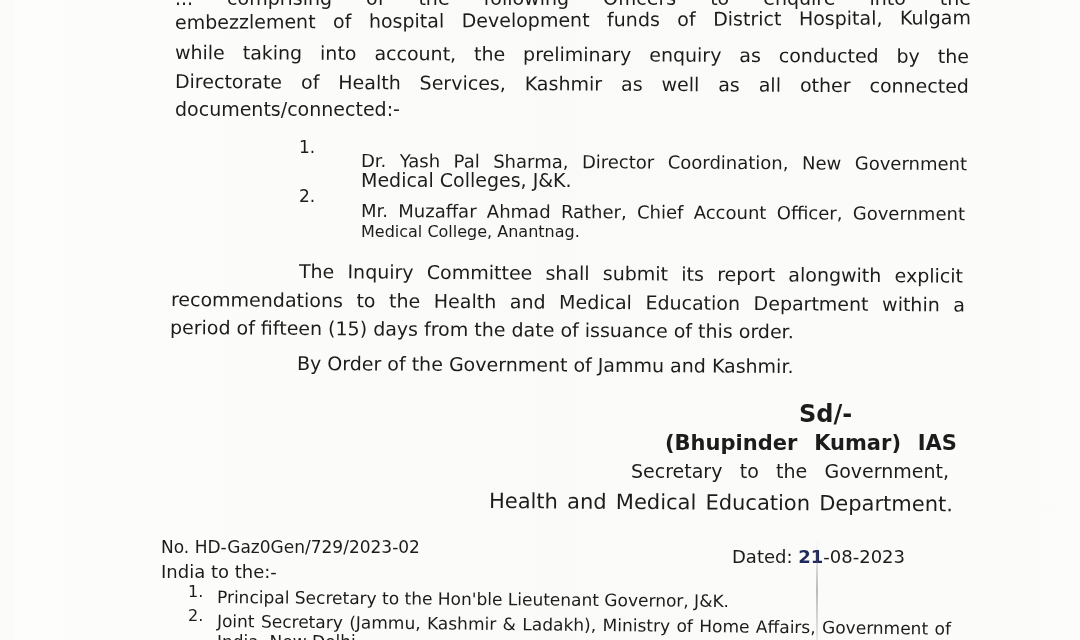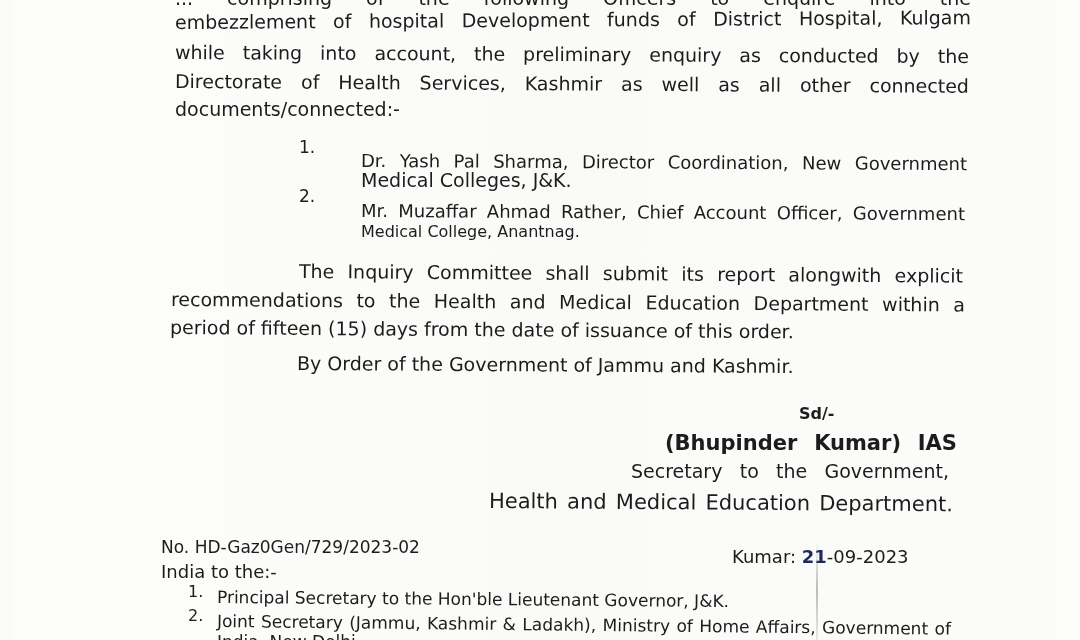--- a/index.html
+++ b/index.html
@@ -78,36 +78,36 @@
       <span class="just">recommendations to the Health and Medical Education Department within a</span>
     </div>
     <div class="line" style="left:157px; top:315px; transform: rotate(0.4deg);">
       <span>period of fifteen (15) days from the date of issuance of this order.</span>
     </div>
   </div>
 
   <div class="line" style="left:284px; top:351px; transform: rotate(0.35deg);">By Order of the Government of Jammu and Kashmir.</div>
 
   <div>
-    <div class="line bold" style="left:786px; top:402px; font-size:16px;">Sd/-</div>
+    <div class="line bold" style="left:786px; top:402px; font-size:24px;">Sd/-</div>
     <div class="line bold" style="left:636px; top:431px; font-size:21px; width:292px;margin-left:16px;">
       <span class="just">(Bhupinder Kumar) IAS</span>
     </div>
     <div class="line" style="left:618px; top:459px; font-size:19px; width:318px;">
       <span class="just">Secretary to the Government,</span>
     </div>
     <div class="line" style="left:476px; top:489px; font-size:21px; width:464px; transform: rotate(0.4deg);">
       <span class="just">Health and Medical Education Department.</span>
     </div>
   </div>
 
   <div class="line" style="left:148px; top:535px; font-size:17px;">No. HD-Gaz0Gen/729/2023-02</div>
   <div class="line" style="left:719px; top:545px; font-size:18px;">
-    <span>Kumar:</span>
-    <span class="stamp">21</span><span>-09-2023</span>
+    <span>Dated:</span>
+    <span class="stamp">21</span><span>-08-2023</span>
   </div>
 
   <div>
     <div class="line" style="left:148px; top:560px; font-size:18px;">India to the:-</div>
     <div>
       <span class="num" style="left:175px; top:582px; font-size:16px;">1.</span>
       <div class="line" style="left:204px; top:585px; font-size:17px; transform: rotate(0.45deg);">Principal Secretary to the Hon'ble Lieutenant Governor, J&amp;K.</div>
     </div>
     <div>
       <span class="num" style="left:175px; top:606px; font-size:16px;">2.</span>

